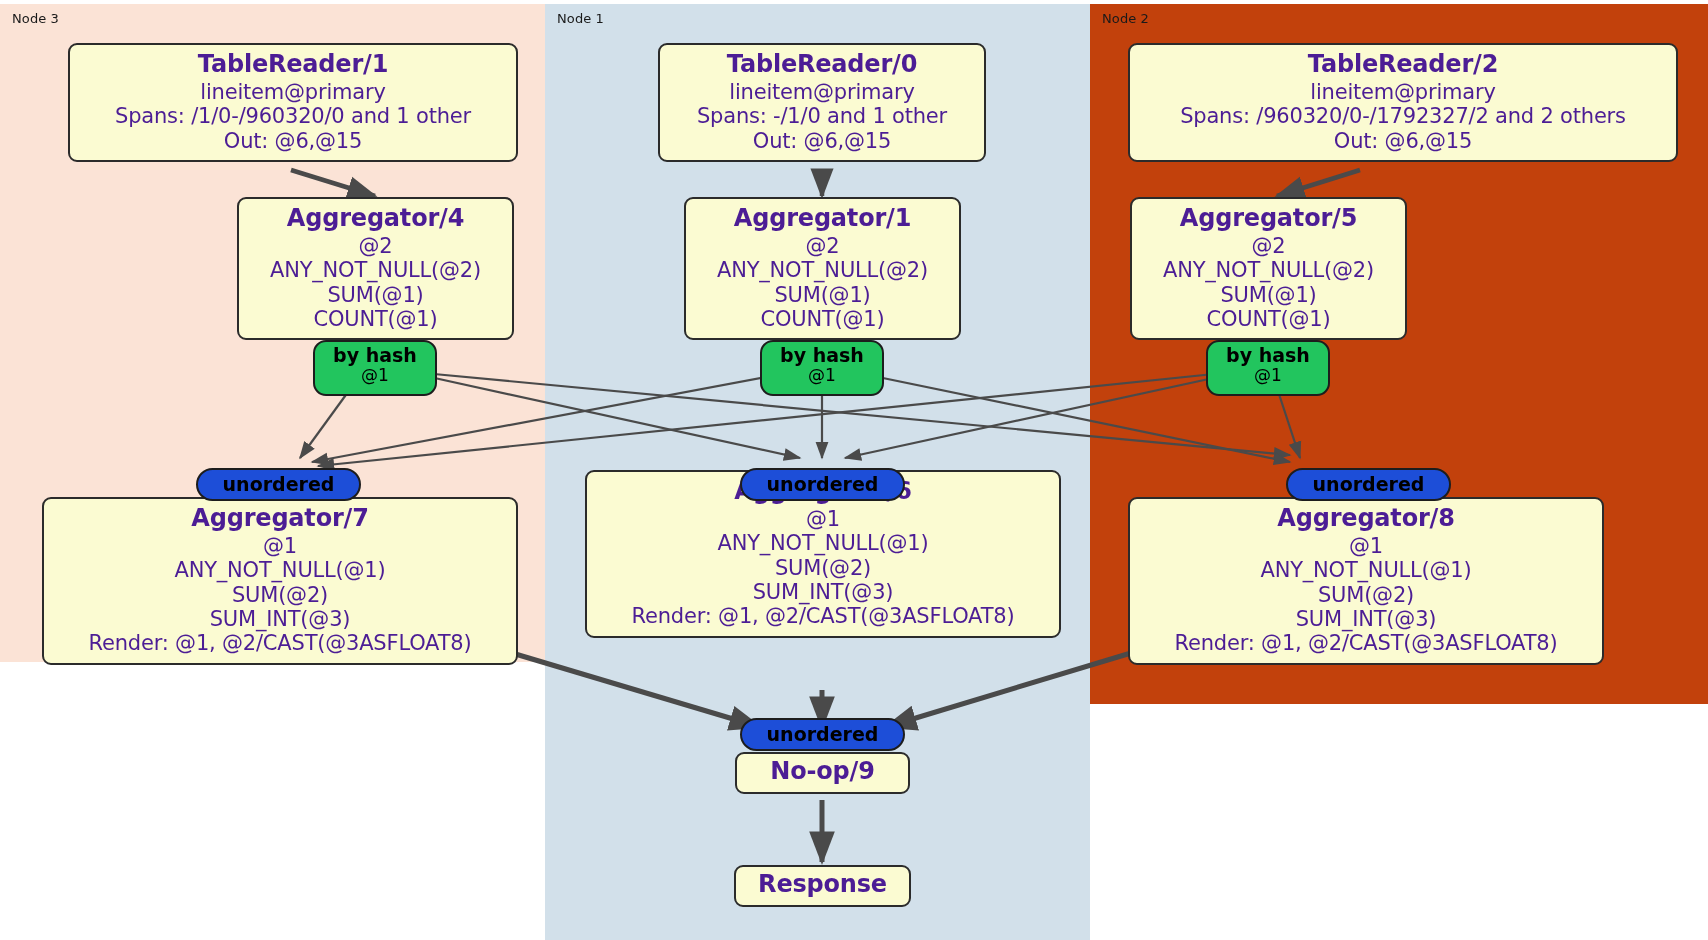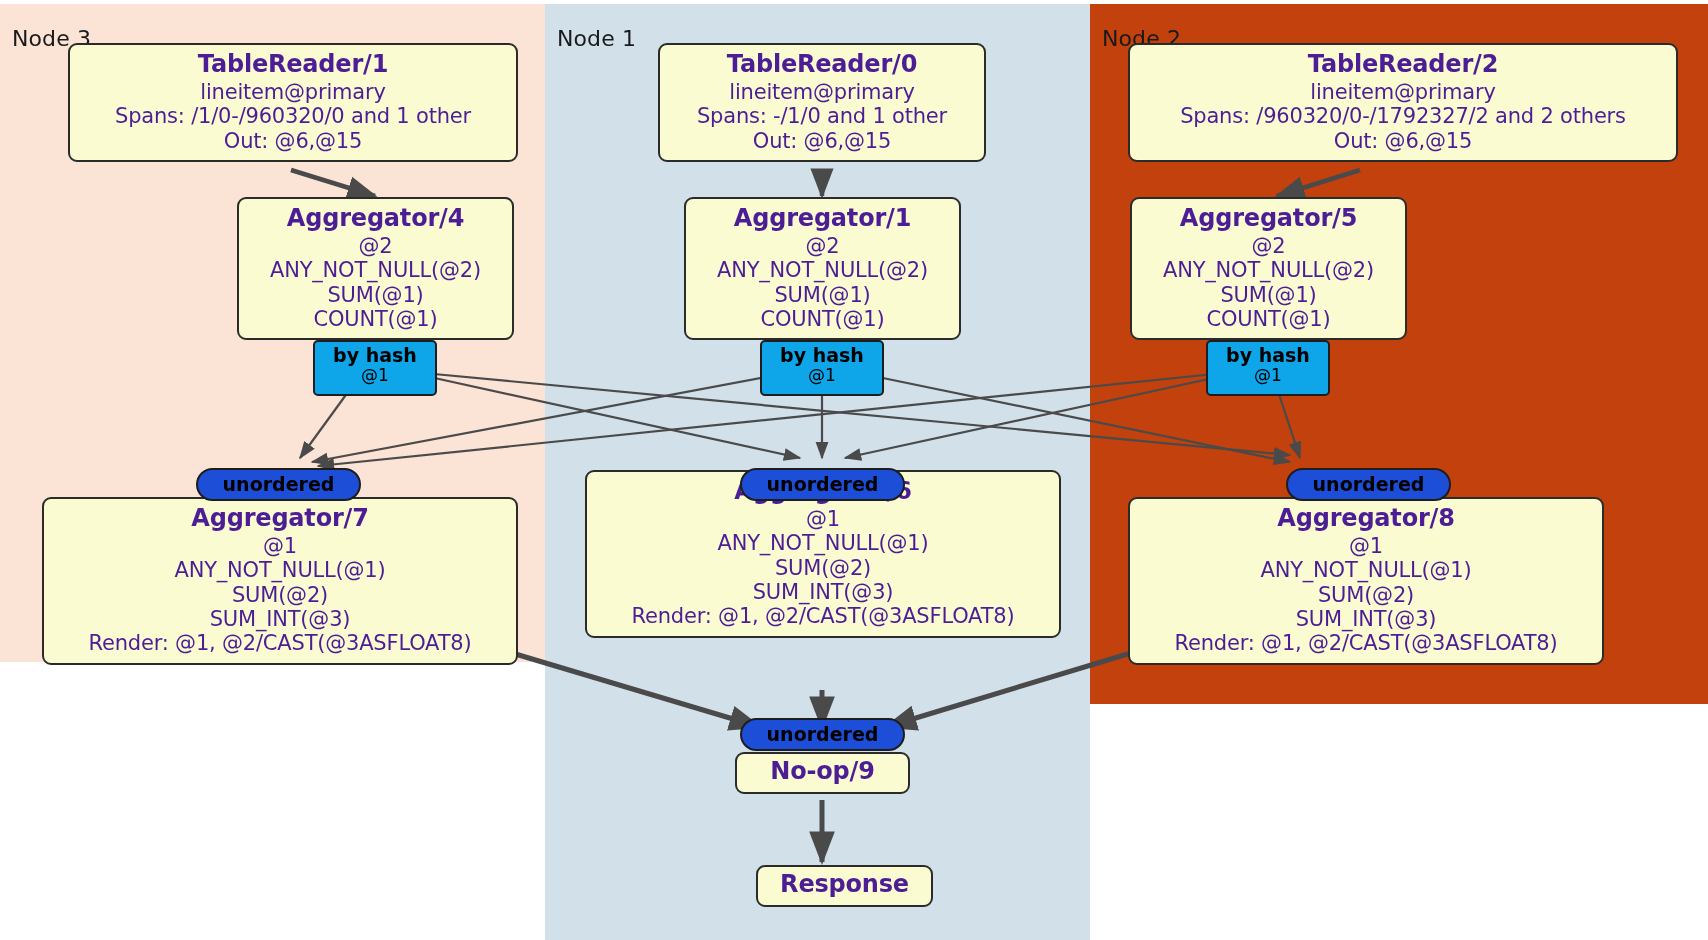--- a/index.html
+++ b/index.html
@@ -18,23 +18,23 @@
     overflow: hidden;
     background: #ffffff;
   }
   
   .node-panel {
     position: absolute;
     box-sizing: border-box;
   }
   .node-panel .node-label {
     position: absolute;
-    top: 22px;
+    top: 7px;
     left: 12px;
-    font-size: 22px;
+    font-size: 13px;
     color: #1a1a1a;
     letter-spacing: 0.1px;
     white-space: nowrap;
   }
   #panel-node3 {
     left: 0px; top: 4px; width: 545px; height: 658px;
     background: #fbe3d6;
   }
   #panel-node1 {
     left: 545px; top: 4px; width: 545px; height: 936px;
@@ -82,22 +82,22 @@
   
   .badge {
     position: absolute;
     box-sizing: border-box;
     border: 2px solid #1d1d1d;
     text-align: center;
     color: #000;
     white-space: nowrap;
   }
   .badge-hash {
-    background: #0ea5e9;
-    border-radius: 5px;
+    background: #22c55e;
+    border-radius: 13px;
     padding-top: 3px;
     line-height: 1.08;
     z-index: 6;
   }
   .badge-hash .bh-title {
     display: block;
     font-weight: bold;
     font-size: 19px;
   }
   .badge-hash .bh-sub {
@@ -256,17 +256,17 @@
     <span class="proc-line">SUM_INT(@3)</span>
     <span class="proc-line">Render: @1, @2/CAST(@3ASFLOAT8)</span>
   </div>
 
   <div class="badge badge-unordered" style="left:740px; top:718px; width:165px; height:33px;">unordered</div>
 
   <div class="proc-box" id="noop9" style="left:735px; top:752px; width:175px; padding-top:4px; padding-bottom:5px;">
     <span class="proc-title">No-op/9</span>
   </div>
 
-  <div class="proc-box" id="response" style="left:734px; top:865px; width:177px; padding-top:4px; padding-bottom:5px;margin-left:22px;">
+  <div class="proc-box" id="response" style="left:734px; top:865px; width:177px; padding-top:4px; padding-bottom:5px;">
     <span class="proc-title">Response</span>
   </div>
 
 </div>
 
 </body></html>

